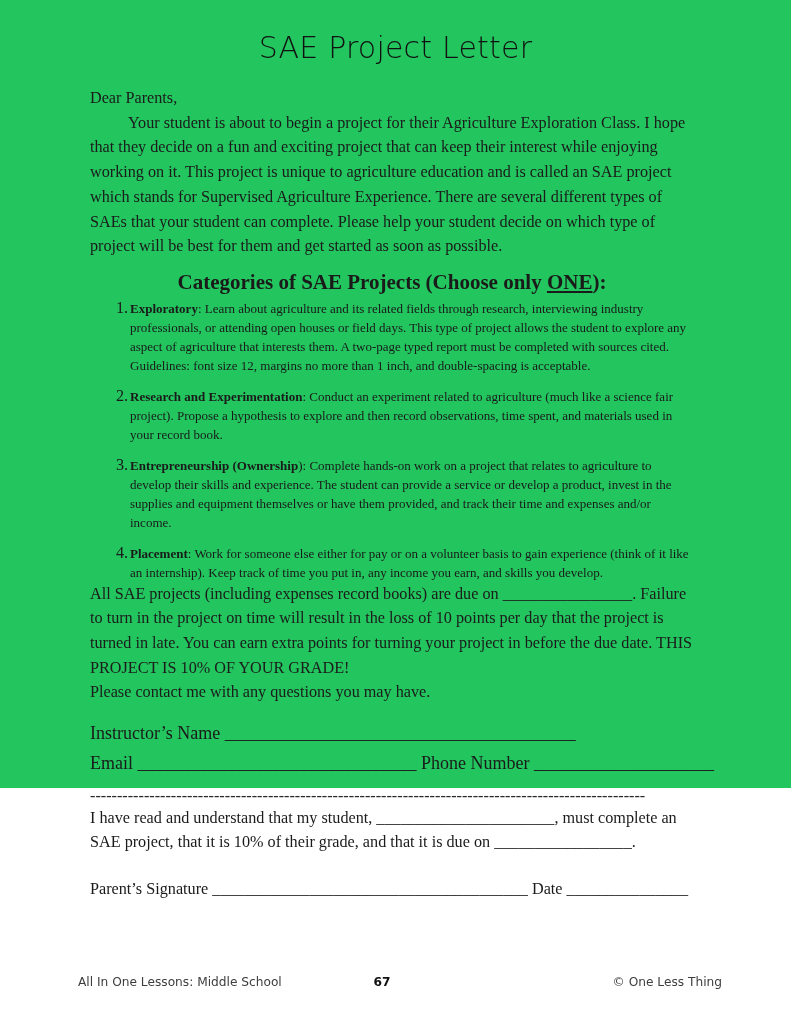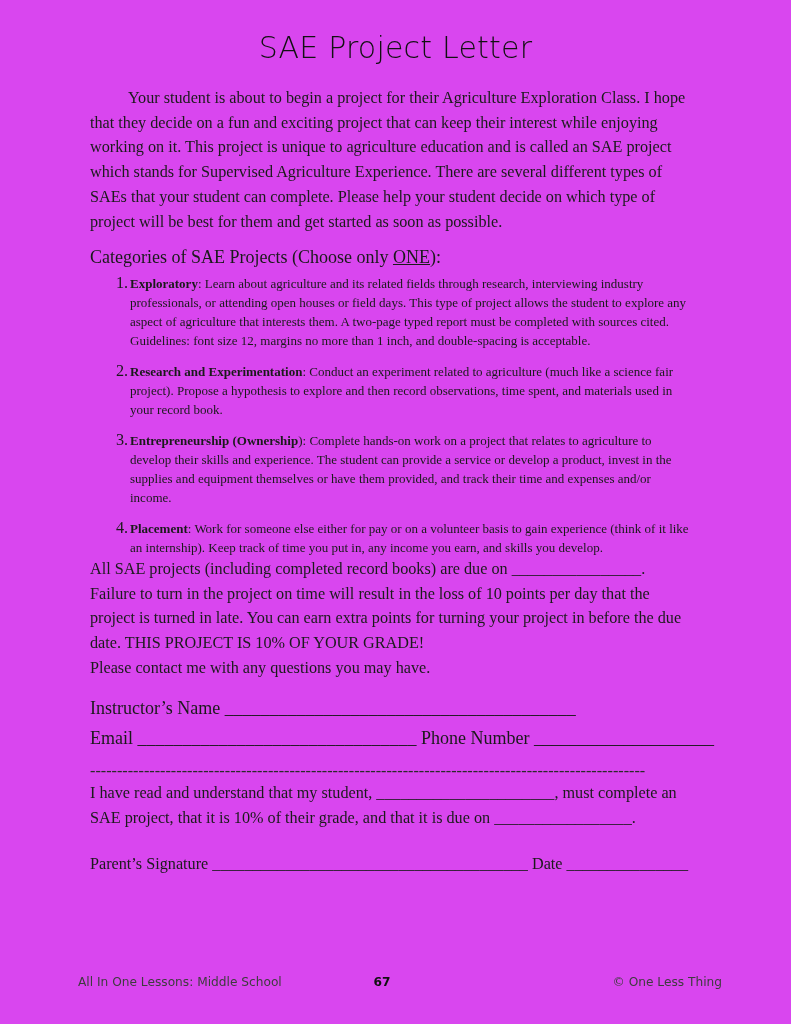--- a/index.html
+++ b/index.html
@@ -15,22 +15,22 @@
     overflow: hidden;
     font-family: "Liberation Serif", "DejaVu Serif", serif;
     color: #1a1a1a;
     -webkit-font-smoothing: antialiased;
   }
 
   .page {
     position: absolute;
     left: 0; top: 0;
     width: 791px;
-    height: 1024px;
-    background: #d946ef;
+    height: 788px;
+    background: #22c55e;
   }
 
   .doc-title {
     position: absolute;
     left: 0;
     top: 29px;
     width: 791px;
     text-align: center;
     font-family: "DejaVu Sans", "Liberation Sans", sans-serif;
     font-weight: 300;
@@ -53,25 +53,26 @@
     line-height: 24.7px;
     text-align: left;
     color: #1b1b1b;
   }
 
   .salutation { margin-bottom: 5px; }
 
   .indent-first { text-indent: 38px; }
 
   .heading-cats {
-    font-size: 18px;
-    line-height: 24.7px;
-    font-weight: normal;
+    font-size: 21px;
+    line-height: 24.7px;
+    font-weight: bold;
     margin-top: 11px;
     margin-bottom: 4px;
+    text-align: center;
   }
   .heading-cats .u { text-decoration: underline; }
 
   ol.cat-list {
     margin: 0;
     padding: 0 0 0 0;
     list-style: none;
     counter-reset: catitem;
   }
   ol.cat-list > li {
@@ -156,33 +157,34 @@
 </style>
 </head>
 <body>
 
 <div class="page">
 
   <div class="doc-title">SAE Project Letter</div>
 
   <div class="body-area">
 
+    <p class="para salutation">Dear Parents,</p>
 
     <p class="para indent-first">Your student is about to begin a project for their Agriculture Exploration Class. I hope that they decide on a fun and exciting project that can keep their interest while enjoying working on it. This project is unique to agriculture education and is called an SAE project which stands for Supervised Agriculture Experience. There are several different types of SAEs that your student can complete. Please help your student decide on which type of project will be best for them and get started as soon as possible.</p>
 
     <p class="heading-cats"><span>Categories of SAE Projects (Choose only </span><span class="u">ONE</span><span>):</span></p>
 
     <ol class="cat-list">
       <li><b>Exploratory</b><span>: Learn about agriculture and its related fields through research, interviewing industry professionals, or attending open houses or field days. This type of project allows the student to explore any aspect of agriculture that interests them. A two-page typed report must be completed with sources cited. Guidelines: font size 12, margins no more than 1 inch, and double-spacing is acceptable.</span></li>
       <li><b>Research and Experimentation</b><span>: Conduct an experiment related to agriculture (much like a science fair project). Propose a hypothesis to explore and then record observations, time spent, and materials used in your record book.</span></li>
       <li><b>Entrepreneurship (Ownership</b><span>): Complete hands-on work on a project that relates to agriculture to develop their skills and experience. The student can provide a service or develop a product, invest in the supplies and equipment themselves or have them provided, and track their time and expenses and/or income.</span></li>
       <li><b>Placement</b><span>: Work for someone else either for pay or on a volunteer basis to gain experience (think of it like an internship). Keep track of time you put in, any income you earn, and skills you develop.</span></li>
     </ol>
 
-    <p class="para post-list"><span>All SAE projects (including completed record books) are due on </span><span>________________</span><span>. Failure to turn in the project on time will result in the loss of 10 points per day that the project is turned in late. You can earn extra points for turning your project in before the due date. THIS PROJECT IS 10% OF YOUR GRADE!</span></p>
+    <p class="para post-list"><span>All SAE projects (including expenses record books) are due on </span><span>________________</span><span>. Failure to turn in the project on time will result in the loss of 10 points per day that the project is turned in late. You can earn extra points for turning your project in before the due date. THIS PROJECT IS 10% OF YOUR GRADE!</span></p>
 
     <p class="para para-spaced">Please contact me with any questions you may have.</p>
 
     <div class="field-line"><span>Instructor’s Name </span><span>_______________________________________</span></div>
 
     <div class="field-line tight"><span>Email </span><span>_______________________________</span><span> Phone Number </span><span>____________________</span></div>
 
     <div class="divider-line">-------------------------------------------------------------------------------------------------------</div>
 
     <p class="para ack-block"><span>I have read and understand that my student, </span><span>______________________</span><span>, must complete an SAE project, that it is 10% of their grade, and that it is due on </span><span>_________________</span><span>.</span></p>

